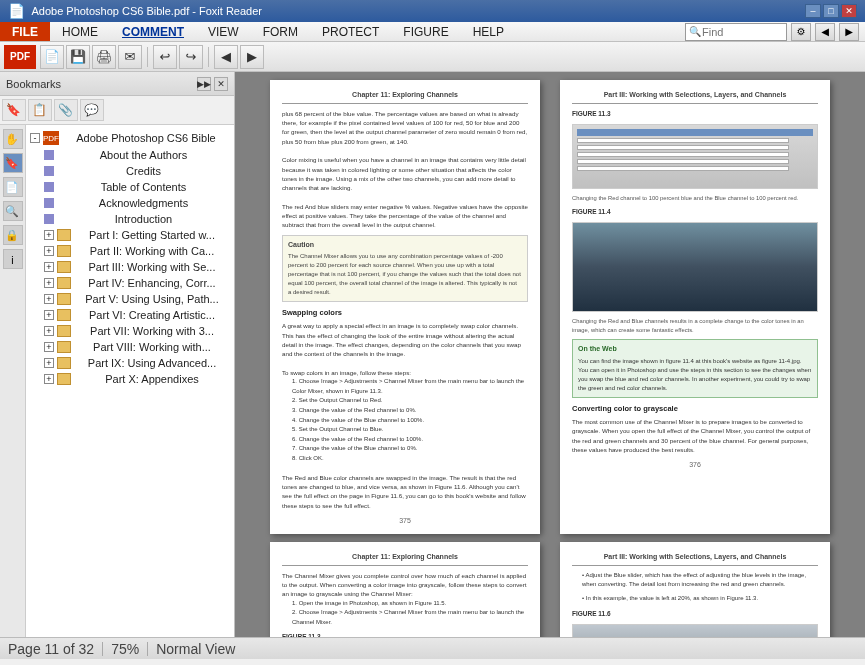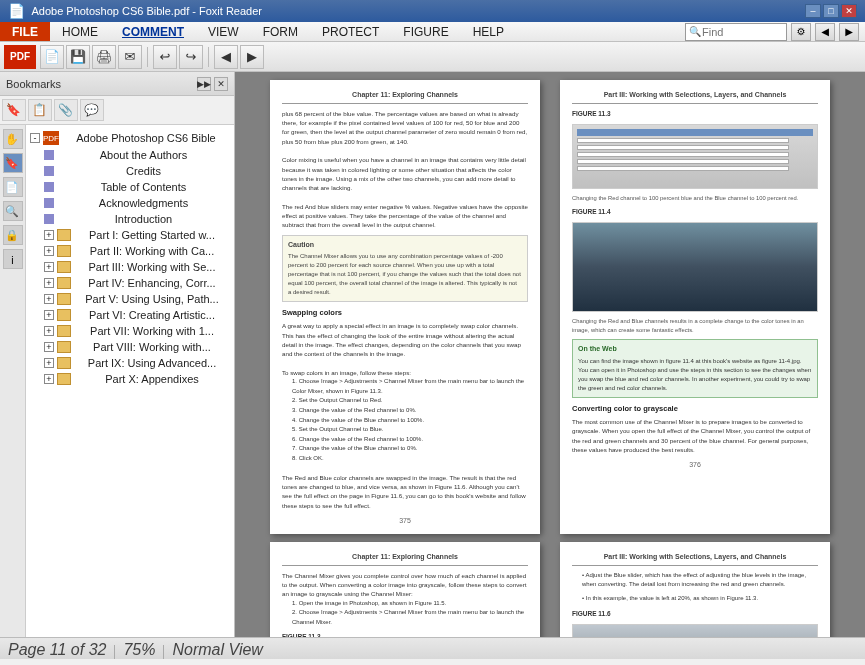--- a/index.html
+++ b/index.html
@@ -362,27 +362,26 @@
       background: #6a8fc0;
       height: 7px;
       width: 100%;
     }
 
     
     .status-bar {
       background: linear-gradient(to bottom, #e8e8e8, #d8d8d8);
       height: 22px;
       display: flex;
-      align-items: flex-end;
+      align-items: center;
       padding: 0 8px;
       border-top: 1px solid #bbb;
-      font-size: 16px;
+      font-size: 14px;
       color: #444;
       gap: 8px;
-      font-style: italic;
     }
     .status-sep { width: 1px; height: 14px; background: #aaa; }
   </style>
 </head>
 <body>
 
 <div class="title-bar">
   <div class="title-bar-left">
     <span style="font-size:14px;">📄</span>
     <span>Adobe Photoshop CS6 Bible.pdf - Foxit Reader</span>
@@ -511,21 +510,21 @@
           <span class="bm-text">Part V: Using Using, Path...</span>
         </div>
         <div class="bm-item indent1">
           <div class="bm-expand">+</div>
           <div class="bm-folder"></div>
           <span class="bm-text">Part VI: Creating Artistic...</span>
         </div>
         <div class="bm-item indent1">
           <div class="bm-expand">+</div>
           <div class="bm-folder"></div>
-          <span class="bm-text">Part VII: Working with 1...</span>
+          <span class="bm-text">Part VII: Working with 3...</span>
         </div>
         <div class="bm-item indent1">
           <div class="bm-expand">+</div>
           <div class="bm-folder"></div>
           <span class="bm-text">Part VIII: Working with...</span>
         </div>
         <div class="bm-item indent1">
           <div class="bm-expand">+</div>
           <div class="bm-folder"></div>
           <span class="bm-text">Part IX: Using Advanced...</span>

